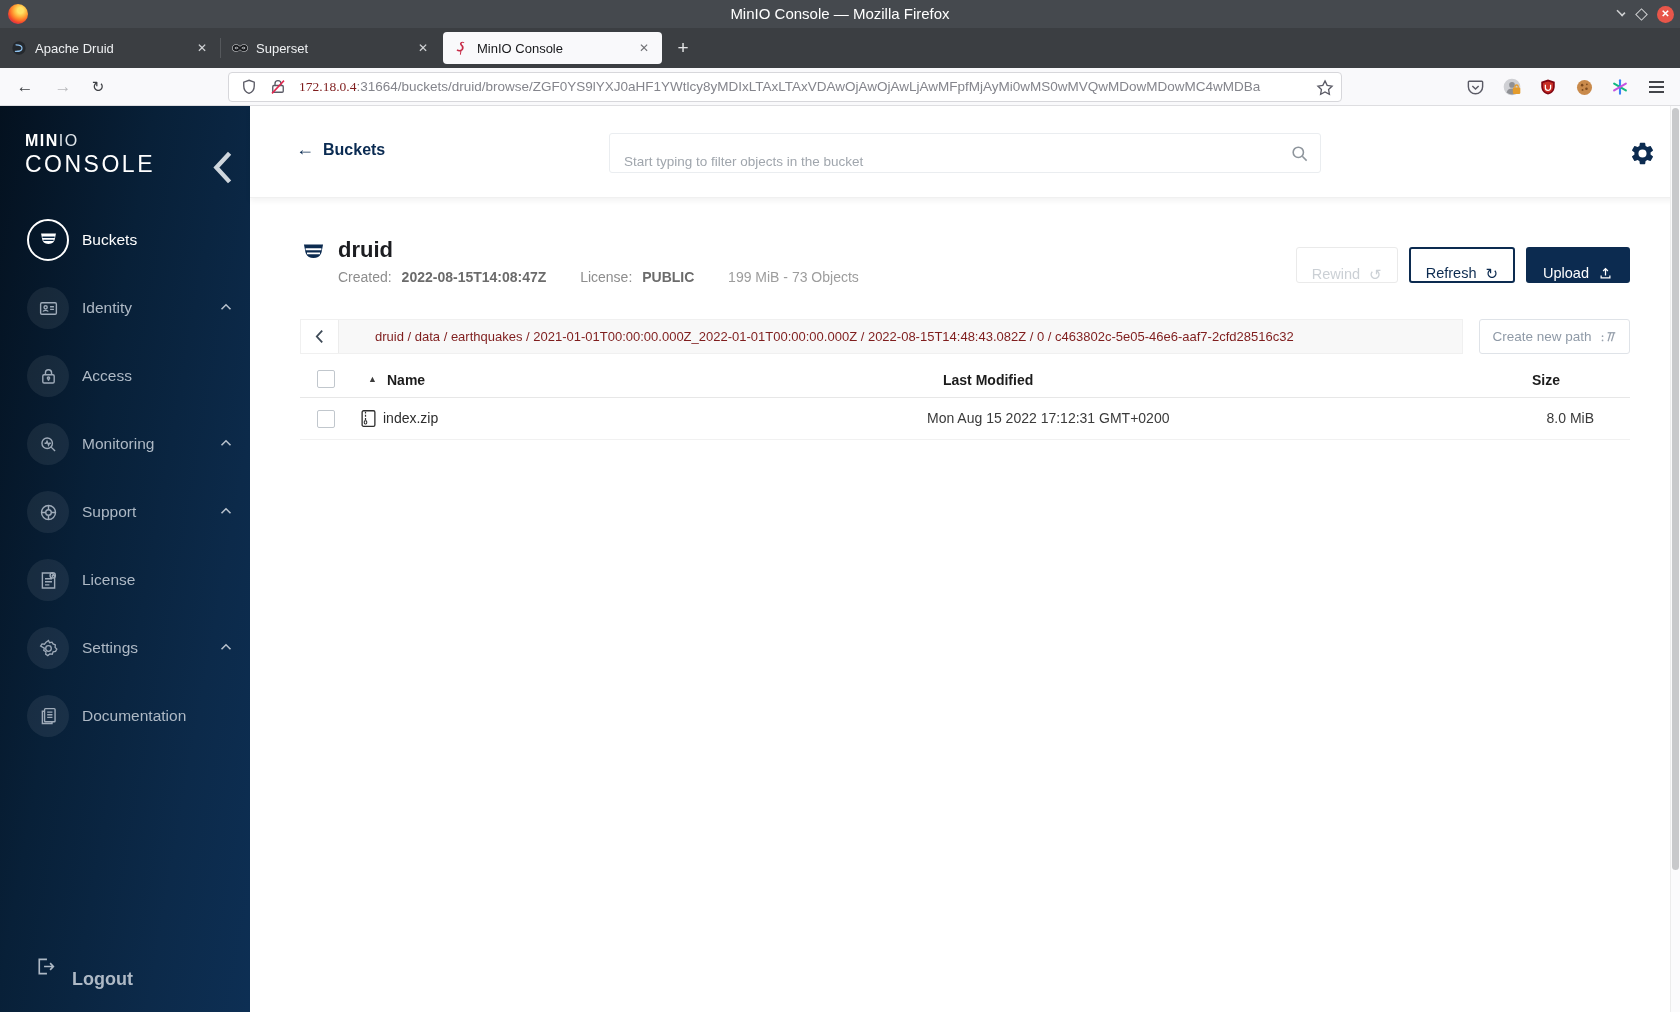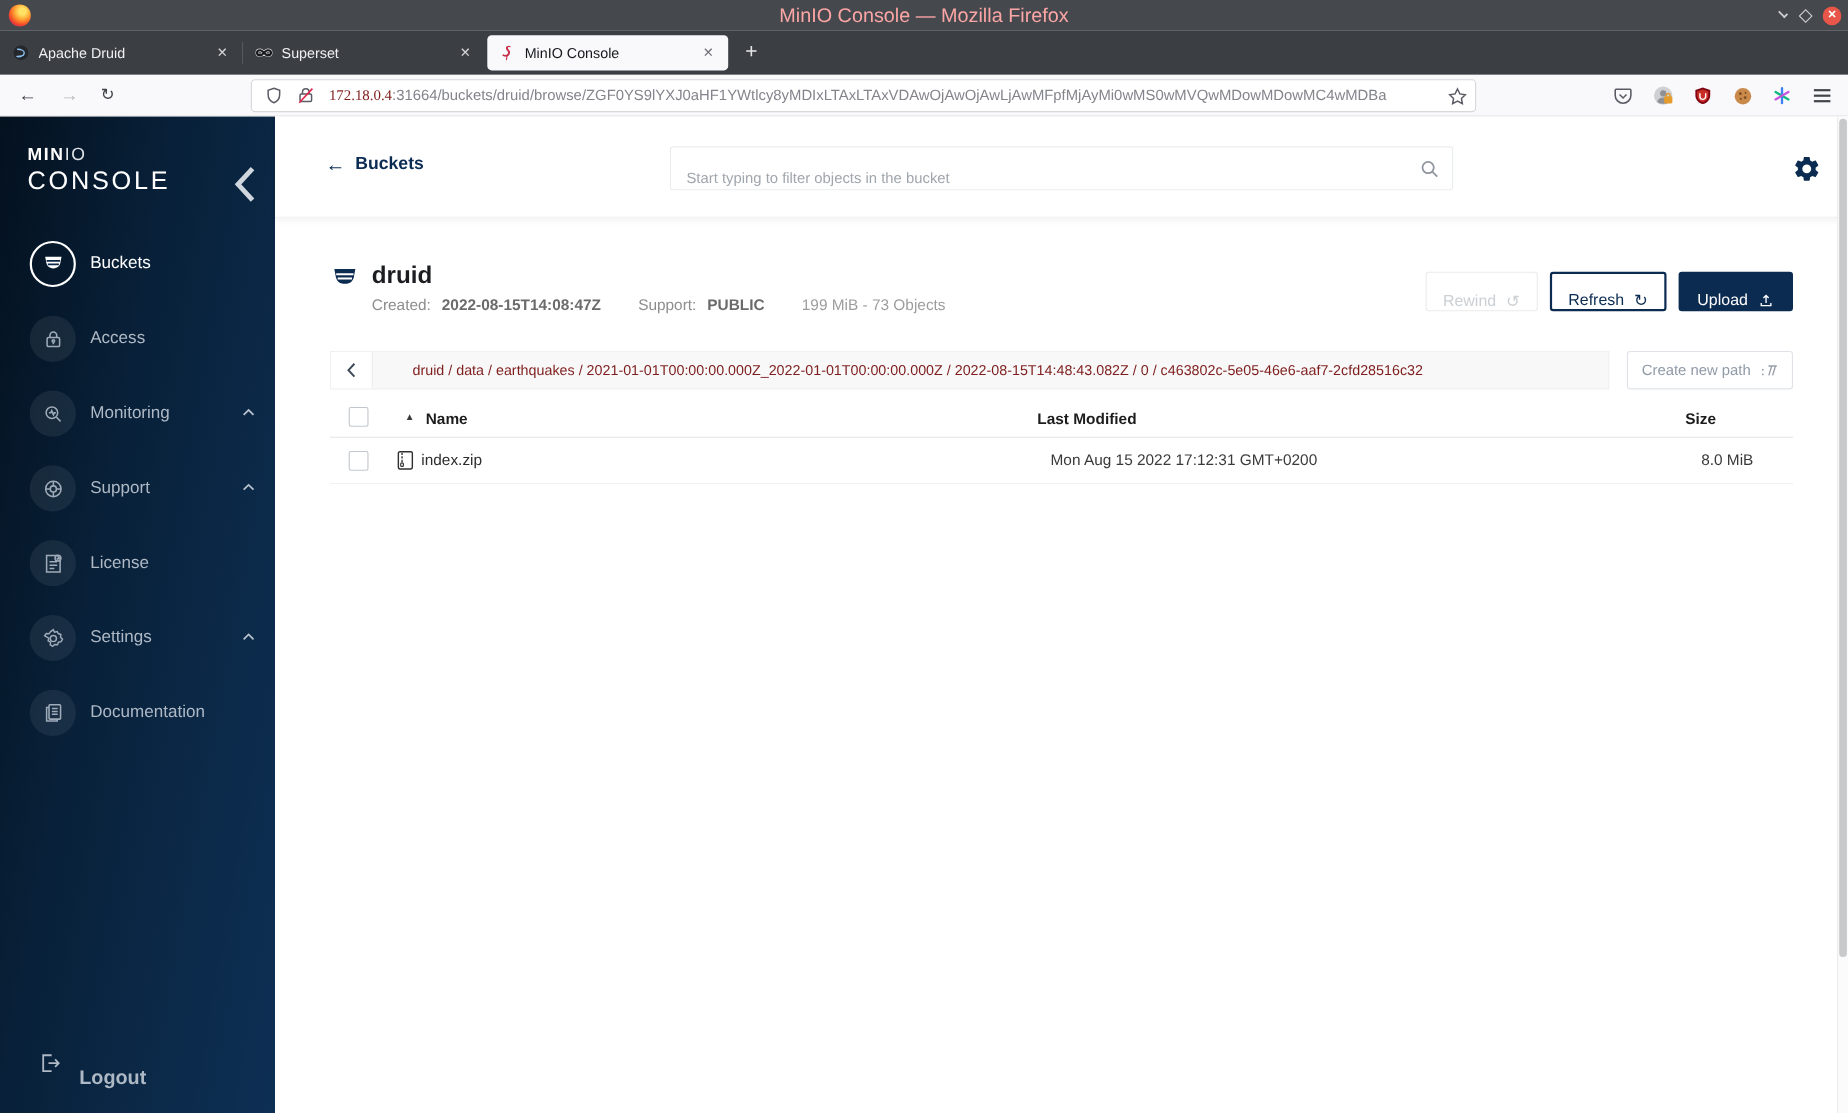--- a/index.html
+++ b/index.html
@@ -3,21 +3,21 @@
 <meta charset="utf-8">
 <style>
   * { margin:0; padding:0; box-sizing:border-box; }
   html,body { width:1680px; height:1012px; overflow:hidden; font-family:"Liberation Sans", sans-serif; background:#fff; }
 
   
   .titlebar { position:relative; height:28px; background:#45494e; }
   .ff-logo { position:absolute; left:8px; top:4px; width:20px; height:20px; border-radius:50%;
     background: radial-gradient(circle at 62% 32%, #ffe265 0 16%, #ffb43e 34%, #ff7a28 52%, #f0422e 68%, #c42a6e 86%, #8f1f86 100%); }
   .win-title { position:absolute; left:0; right:0; top:0; height:28px; line-height:28px; text-align:center;
-    color:#fca5a5; font-size:18px; }
+    color:#ffffff; font-size:15px; }
   .win-controls { position:absolute; right:6px; top:0; height:28px; display:flex; align-items:center; gap:11px; }
   .wc-min { width:10px; height:6px; border:solid #cfd0d2; border-width:0 2px 2px 0; transform:rotate(45deg) scale(.8); margin-top:-4px;}
   .wc-max { width:9px; height:9px; border:1.5px solid #cfd0d2; transform:rotate(45deg); }
   .wc-close { width:17px; height:17px; border-radius:50%; background:#e8564a; color:#fff; font-size:10px; font-weight:bold;
     display:flex; align-items:center; justify-content:center; line-height:1; }
 
   .tabbar { position:relative; height:40px; background:#3b3e42; display:flex; align-items:center; }
   .tab { position:relative; width:219px; height:32px; margin:4px 1px; display:flex; align-items:center; gap:8px;
     padding:0 8px 0 10px; border-radius:4px; color:#eef0f2; font-size:13px; }
   .tab.inactive + .tab.inactive::before { content:""; position:absolute; left:-2px; top:6px; bottom:6px; width:1px; background:#55585c; }
@@ -107,21 +107,21 @@
   .thead { position:relative; height:33px; border-bottom:1px solid #e7e7e7; font-weight:700; font-size:14px; color:#1c1c1c; }
   .trow { position:relative; height:42px; border-bottom:1px solid #f1f1f1; font-size:14px; color:#2d2d2d; }
   .cb { position:absolute; left:17px; width:18px; height:18px; border:1px solid #c1c7cd; border-radius:2px; background:#fff; }
   .thead .cb { top:5px; } .trow .cb { top:12px; }
   .sort-caret { position:absolute; left:68px; top:9px; font-size:9px; color:#3c3c3c; }
   .col-name-h { position:absolute; left:87px; top:7px; }
   .col-mod-h { position:absolute; left:643px; top:7px; }
   .col-size-h { position:absolute; right:70px; top:7px; }
   .zip-icon { position:absolute; left:61px; top:11px; width:15px; height:19px; }
   .col-name { position:absolute; left:83px; top:12px; }
-  .col-mod { position:absolute; left:655px; top:12px; color:#3a3a3a; }
+  .col-mod { position:absolute; left:627px; top:12px; color:#3a3a3a; }
   .col-size { position:absolute; right:36px; top:12px; color:#3a3a3a; }
 
   
   .scrollbar { position:absolute; right:0; top:0; bottom:0; width:10px; background:#fbfbfc; border-left:1px solid #ececec; }
   .scroll-thumb { position:absolute; left:1px; right:1px; top:2px; height:762px; background:#c8c9cb; border-radius:5px; }
 
   svg { display:block; }
 </style>
 </head>
 <body>
@@ -249,20 +249,36 @@
 
     <div class="menu">
       <div class="menu-item active">
         <span class="circle">
           <svg width="21" height="21" viewBox="0 0 24 24">
               <path d="M3.5 4h17l-1 5.2c-.5 4.3-3 6.8-7.5 6.8s-7-2.5-7.5-6.8L3.5 4z" fill="currentColor"></path>
               <path d="M5 8.2h14M6.2 11.8h11.6" stroke="#0b2745" stroke-width="1.6"></path>
             </svg>
         </span>
         <span class="mi-label">Buckets</span>
+      </div>
+      <div class="menu-item">
+        <span class="circle">
+          <svg width="21" height="21" viewBox="0 0 24 24" fill="none" stroke="currentColor" stroke-width="1.6">
+              <rect x="3" y="5.5" width="18" height="13" rx="1.5"></rect>
+              <circle cx="8.7" cy="10.7" r="1.8"></circle>
+              <path d="M5.8 15.5c.6-1.8 5.2-1.8 5.8 0"></path>
+              <path d="M13.8 10h4.4M13.8 13h4.4"></path>
+            </svg>
+        </span>
+        <span class="mi-label">Identity</span>
+        <span class="expand">
+            <svg viewBox="0 0 12 8" fill="none" stroke="currentColor" stroke-width="1.6">
+              <path d="M1.5 6.2L6 1.8l4.5 4.4"></path>
+            </svg>
+          </span>
       </div>
       <div class="menu-item">
         <span class="circle">
           <svg width="21" height="21" viewBox="0 0 24 24" fill="none" stroke="currentColor" stroke-width="1.6">
               <rect x="5.5" y="10" width="13" height="9.5" rx="1.5"></rect>
               <path d="M8.5 10V7.8a3.5 3.5 0 0 1 7 0V10"></path>
               <circle cx="12" cy="13.8" r="1.3"></circle>
               <path d="M12 15.2v1.8"></path>
             </svg>
         </span>
@@ -370,21 +386,21 @@
       <svg viewBox="0 0 24 24">
           <path d="M3.5 4h17l-1 5.2c-.5 4.3-3 6.8-7.5 6.8s-7-2.5-7.5-6.8L3.5 4z" fill="currentColor"></path>
           <path d="M5 8.2h14M6.2 11.8h11.6" stroke="#fff" stroke-width="1.6"></path>
         </svg>
     </span>
     <div class="bucket-title">druid</div>
     <div class="bucket-meta">
       <span>Created:</span>
       <span class="val" style="margin-left:6px;">2022-08-15T14:08:47Z</span>
       <span class="sp"></span>
-      <span>Support:</span>
+      <span>License:</span>
       <span class="val" style="margin-left:6px;">PUBLIC</span>
       <span class="sp"></span>
       <span class="usage">199 MiB - 73 Objects</span>
     </div>
     <div class="actions">
       <button class="btn btn-disabled">
         <span>Rewind</span>
         <span class="bicon">↺</span>
       </button>
       <button class="btn btn-outline">

